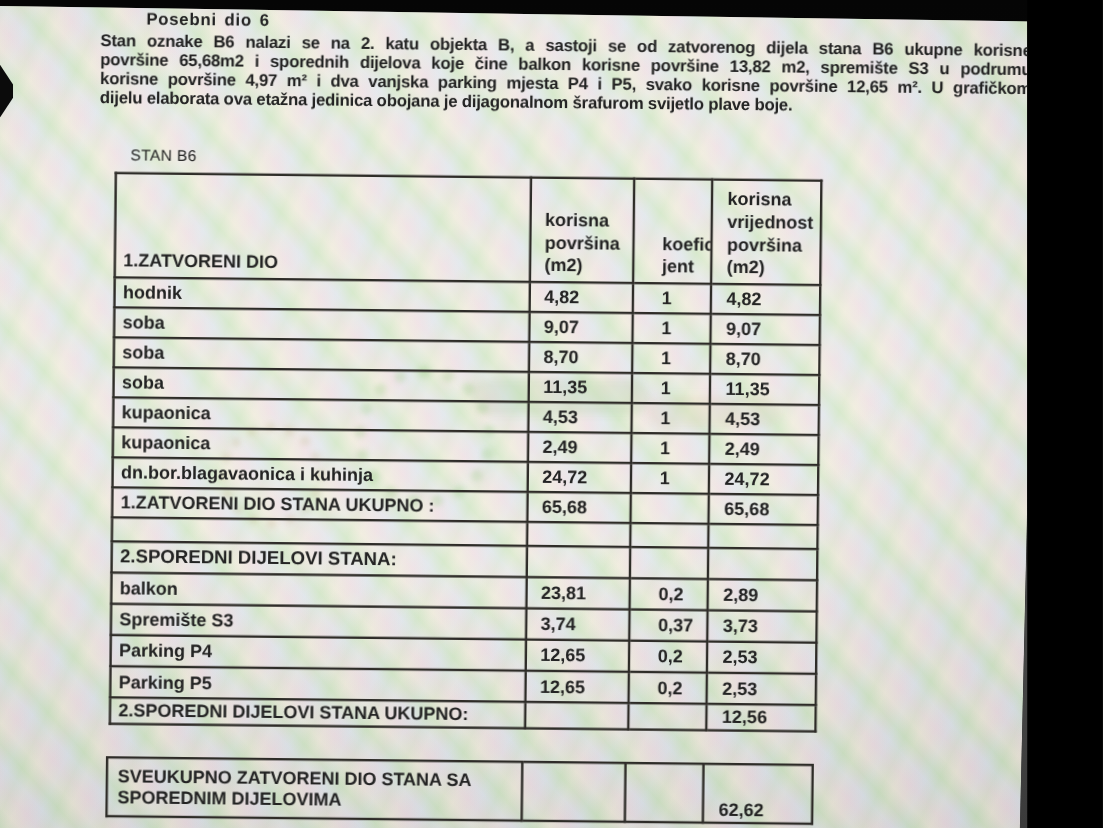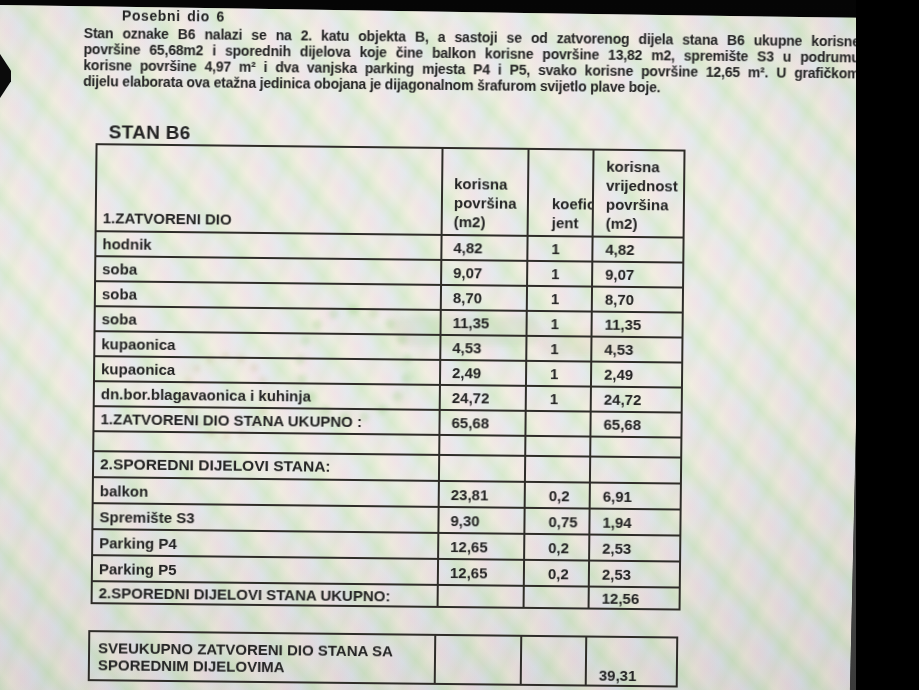--- a/index.html
+++ b/index.html
@@ -52,21 +52,21 @@
   .heading{
     position:absolute;left:122px;top:7px;
     font-size:14px;font-weight:700;letter-spacing:0.6px;word-spacing:2px;
   }
   .para{position:absolute;left:84px;top:25px;width:776px;
     font-size:14px;font-weight:700;line-height:16px;letter-spacing:-0.2px;}
   .pline{text-align:justify;text-align-last:justify;white-space:nowrap;}
   .pline.last{text-align-last:left;}
   .caption{
     position:absolute;left:110px;top:121px;
-    font-size:19px;font-weight:700;letter-spacing:0.3px;
+    font-size:13px;font-weight:400;letter-spacing:0.3px;
   }
   
   table{border-collapse:collapse;table-layout:fixed;}
   .main-table{position:absolute;left:97px;top:143px;width:588px;}
   .summary-table{position:absolute;left:95px;top:630px;width:588px;}
   td{border:2px solid #2e2c28;font-size:15px;font-weight:700;color:#232323;
      padding:0;overflow:hidden;vertical-align:middle;}
   .c-label{padding-left:6px;}
   .c-area{padding-left:11px;}
   .c-coef{padding-left:23px;}
@@ -187,27 +187,27 @@
           <tr class="r-section">
     <td class="c-label">2.SPOREDNI DIJELOVI STANA:</td>
     <td class="c-area"></td>
     <td class="c-coef"></td>
     <td class="c-val"></td>
   </tr>
           <tr class="r-data2">
     <td class="c-label">balkon</td>
     <td class="c-area">23,81</td>
     <td class="c-coef">0,2</td>
-    <td class="c-val">6,91</td>
+    <td class="c-val">2,89</td>
   </tr>
           <tr class="r-data2">
     <td class="c-label">Spremište S3</td>
-    <td class="c-area">9,30</td>
-    <td class="c-coef">0,75</td>
-    <td class="c-val">1,94</td>
+    <td class="c-area">3,74</td>
+    <td class="c-coef">0,37</td>
+    <td class="c-val">3,73</td>
   </tr>
           <tr class="r-data2">
     <td class="c-label">Parking P4</td>
     <td class="c-area">12,65</td>
     <td class="c-coef">0,2</td>
     <td class="c-val">2,53</td>
   </tr>
           <tr class="r-data2">
     <td class="c-label">Parking P5</td>
     <td class="c-area">12,65</td>
@@ -229,19 +229,19 @@
           <col style="width:86px">
         <col style="width:65px">
           <col style="width:91px">
       </colgroup>
       <tbody>
         <tr>
           <td class="c-label">SVEUKUPNO ZATVORENI DIO STANA SA
 SPOREDNIM DIJELOVIMA</td>
           <td class="c-area"></td>
           <td class="c-coef"></td>
-          <td class="c-val">39,31</td>
+          <td class="c-val">62,62</td>
         </tr>
       </tbody>
     </table>
 
   </div>
 </div>
 
 </body></html>

